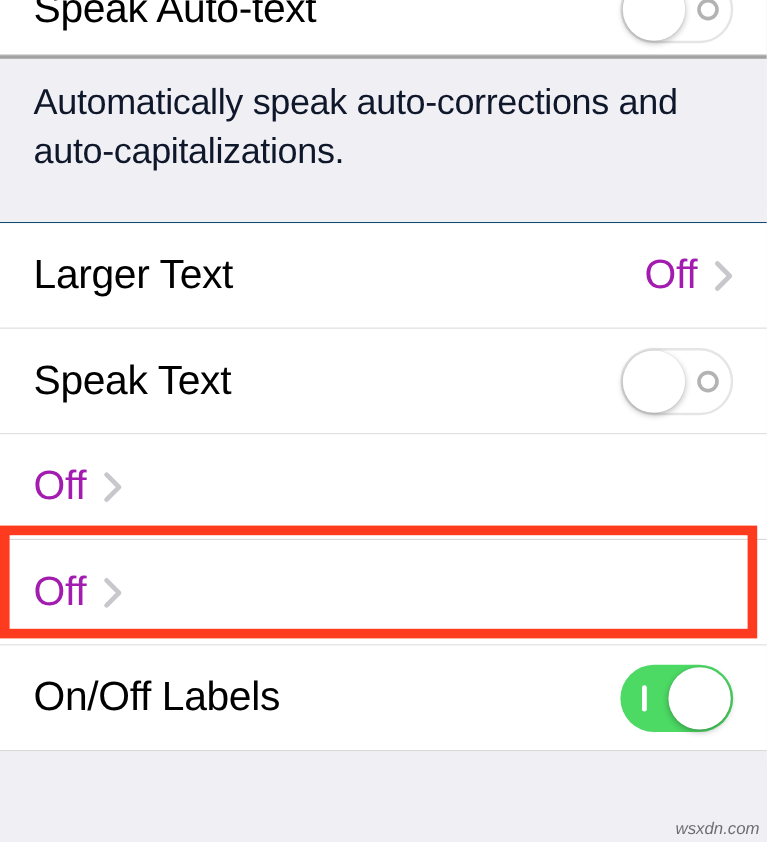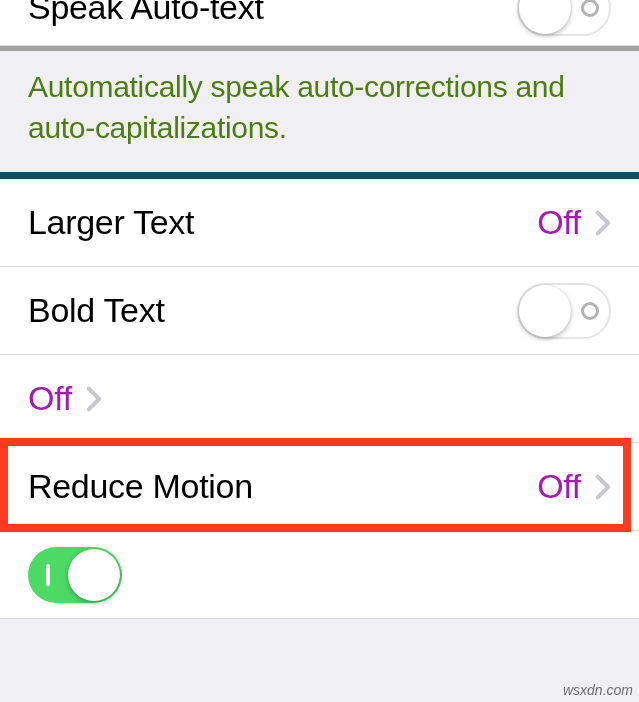--- a/index.html
+++ b/index.html
@@ -41,25 +41,25 @@
   }
 
   .chevron {
     width: 16px;
     height: 26px;
   }
   .chevron svg { display:block; }
 
   .footer {
     padding: 16px 28px 24px 28px;
-    color: #4d7c0f;
+    color: #0f172a;
     font-size: 30px;
     line-height: 1.35;
     letter-spacing: -0.3px;
-    border-top: 5px solid #a3a3a3;
+    border-top: 3px solid #a3a3a3;
     background: #efeff4;
     min-height: 126px;
     display:flex;
     align-items:center;
   }
 
   
   .toggle {
     width: 94px;
     height: 56px;
@@ -139,61 +139,61 @@
     <div class="toggle off" style="margin-top:-30px;">
       <div class="knob"></div>
       <div class="ring"></div>
     </div>
   </div>
 </div>
 <div class="footer">
   <span>Automatically speak auto-corrections and auto-capitalizations.</span>
 </div>
 
-<div class="group" style="border-top:7px solid #0c4a6e;">
+<div class="group" style="border-top:1px solid #0c4a6e;margin-top:13px;">
 
   <div class="row">
     <span class="row-label">Larger Text</span>
     <span class="value">Off</span>
     <span class="chevron">
       <svg viewBox="0 0 12 20" width="16" height="26">
           <polyline points="2,2 10,10 2,18" fill="none" stroke="#c7c7cc" stroke-width="3" stroke-linecap="round" stroke-linejoin="round"></polyline>
         </svg>
     </span>
   </div>
 
   <div class="row">
-    <span class="row-label">Bold Text</span>
+    <span class="row-label">Speak Text</span>
     <div class="toggle off">
       <div class="knob"></div>
       <div class="ring"></div>
     </div>
   </div>
 
 
   <div class="row">
     <span class="value">Off</span>
     <span class="chevron">
       <svg viewBox="0 0 12 20" width="16" height="26">
           <polyline points="2,2 10,10 2,18" fill="none" stroke="#c7c7cc" stroke-width="3" stroke-linecap="round" stroke-linejoin="round"></polyline>
         </svg>
     </span>
   </div>
 
   <div class="row">
-    <span class="row-label">Reduce Motion</span>
     <span class="value">Off</span>
     <span class="chevron">
       <svg viewBox="0 0 12 20" width="16" height="26">
           <polyline points="2,2 10,10 2,18" fill="none" stroke="#c7c7cc" stroke-width="3" stroke-linecap="round" stroke-linejoin="round"></polyline>
         </svg>
     </span>
   </div>
 
   <div class="row no-bottom-border" style="border-bottom:1px solid #d9d9d9;">
+    <span class="row-label">On/Off Labels</span>
     <div class="toggle on">
       <div class="tick"></div>
       <div class="knob"></div>
     </div>
   </div>
 
 </div>
 
 <div class="highlight-box" id="hl" style="left: 0px; top: 438px; width: 631px; height: 94px;"></div>
 

